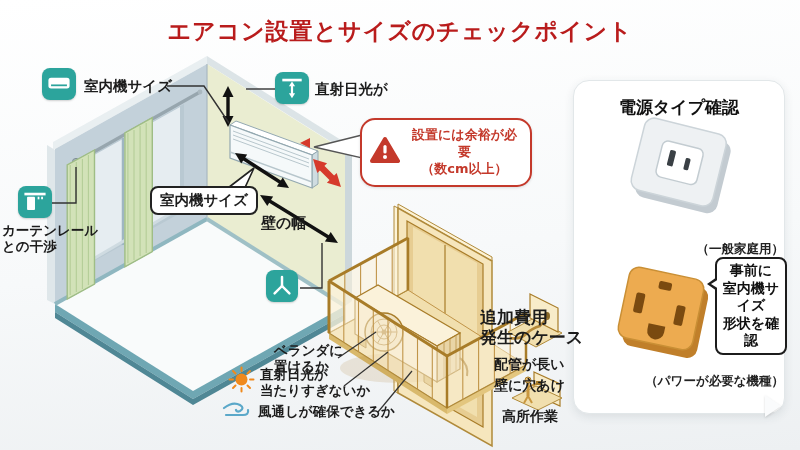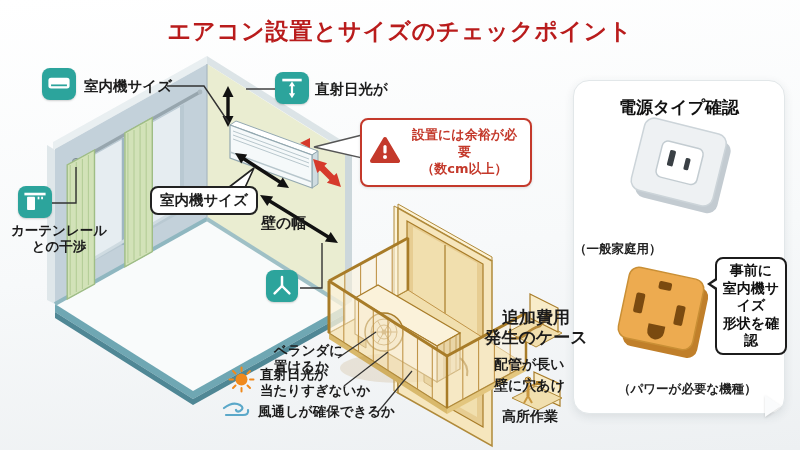--- a/index.html
+++ b/index.html
@@ -15,58 +15,58 @@
     position:absolute;left:0;right:0;top:16px;z-index:3;text-align:center;
     font-size:23px;font-weight:800;color:#b91c1c;letter-spacing:1px;
   }
   .badge{
     position:absolute;z-index:3;width:34px;height:32px;background:#2ca49c;
     border-radius:8px;display:flex;align-items:center;justify-content:center;
     box-shadow:0 1px 2px rgba(0,0,0,.18);
   }
   .warnbox{
     position:absolute;left:360px;top:118px;z-index:3;width:172px;box-sizing:border-box;
-    background:#fff;border:2.5px solid #c4392b;border-radius:8px;
+    background:#fff;border:2.5px solid #c4392b;border-radius:15px;
     display:flex;align-items:center;gap:7px;padding:7px 8px;
     box-shadow:0 1px 3px rgba(0,0,0,.12);
   }
   .warntext{font-size:13px;font-weight:800;color:#c4392b;line-height:1.3;text-align:center;}
   .bubble{
     position:absolute;z-index:3;background:#fff;border:2px solid #222;border-radius:8px;
     font-weight:800;color:#1c1c1c;
   }
   .bubble.indoor{left:150px;top:186px;font-size:14.5px;padding:3px 8px;}
   .panel{
     position:absolute;left:573px;top:80px;width:210px;height:332px;z-index:2;
     background:#ffffff;border:1px solid #e2e7e9;border-radius:16px;
     box-shadow:0 3px 10px rgba(40,60,70,.10);
   }
   .panel .hdr{position:absolute;left:0;right:0;top:15px;text-align:center;font-size:17px;font-weight:800;color:#111;}
   .panel .vlabel{position:absolute;left:0;right:0;text-align:center;font-size:21px;font-weight:800;color:#111;}
-  .panel .vsub{position:absolute;left:0;right:0;text-align:left;font-size:12.5px;font-weight:700;color:#222;}
+  .panel .vsub{position:absolute;left:0;right:0;text-align:right;font-size:12.5px;font-weight:700;color:#222;}
   .callout{
     position:absolute;left:141px;top:176px;width:72px;z-index:4;box-sizing:border-box;
     background:#fff;border:2px solid #1c1c1c;border-radius:8px;padding:3px 2px;
     font-size:14px;font-weight:800;line-height:1.25;text-align:center;color:#111;
   }
   .callout:before{
     content:"";position:absolute;left:-10px;top:18px;
     border:7px solid transparent;border-right:10px solid #1c1c1c;border-left:0;
   }
   .callout:after{
     content:"";position:absolute;left:-6px;top:20px;
     border:5px solid transparent;border-right:8px solid #fff;border-left:0;
   }
   .deco-arrow{
     position:absolute;right:-8px;bottom:-4px;width:0;height:0;z-index:4;
     border:11px solid transparent;border-left:16px solid #fafbfc;
     filter:drop-shadow(0 1px 1px rgba(0,0,0,.15));
   }
   .twoline{line-height:1.2;}
-  .center{text-align:center;}
+  .center{text-align:left;}
 </style>
 </head>
 <body>
 
 <svg id="art" width="800" height="450" viewBox="0 0 800 450">
 
   <g>
 
     <polygon points="55,303 193,390 345,305 345,314 193,399 55,312" fill="#6fa7b3"></polygon>
     <polygon points="55,312 193,399 345,314 345,320 193,405 55,318" fill="#4f8795"></polygon>
@@ -396,16 +396,16 @@
       <rect x="45" y="34" width="9" height="20" rx="2" fill="#7a4a10"></rect>
       <rect x="87" y="38" width="9" height="20" rx="2" fill="#7a4a10"></rect>
       <path d="M63,62 h17 v6 a8.5,8.5 0 0 1 -17,0 z" fill="#7a4a10"></path>
     </g>
   </svg>
   <div class="callout">
     <span>事前に</span><br>
     <span>室内機サイズ</span><br>
     <span>形状を確認</span>
   </div>
-  <div class="vsub" style="top:300px;margin-left:44px;">（パワーが必要な機種）</div>
+  <div class="vsub" style="top:292px;margin-left:44px;">（パワーが必要な機種）</div>
 
   <div class="deco-arrow"></div>
 </div>
 
 </body></html>

